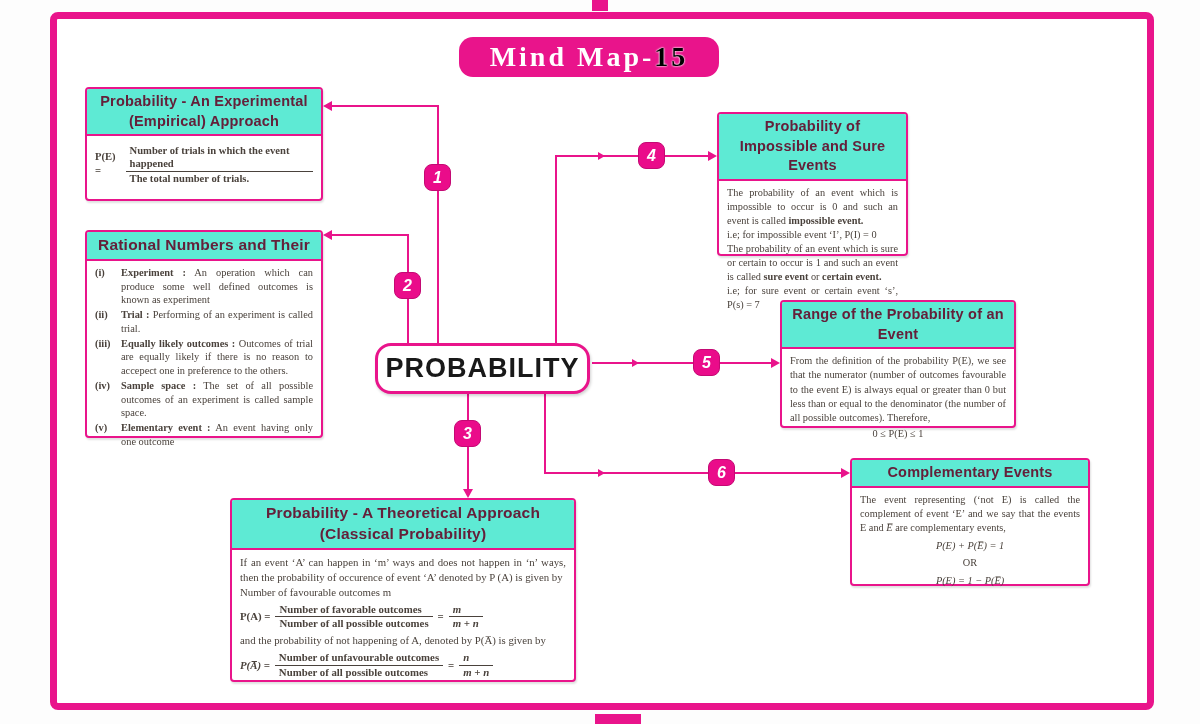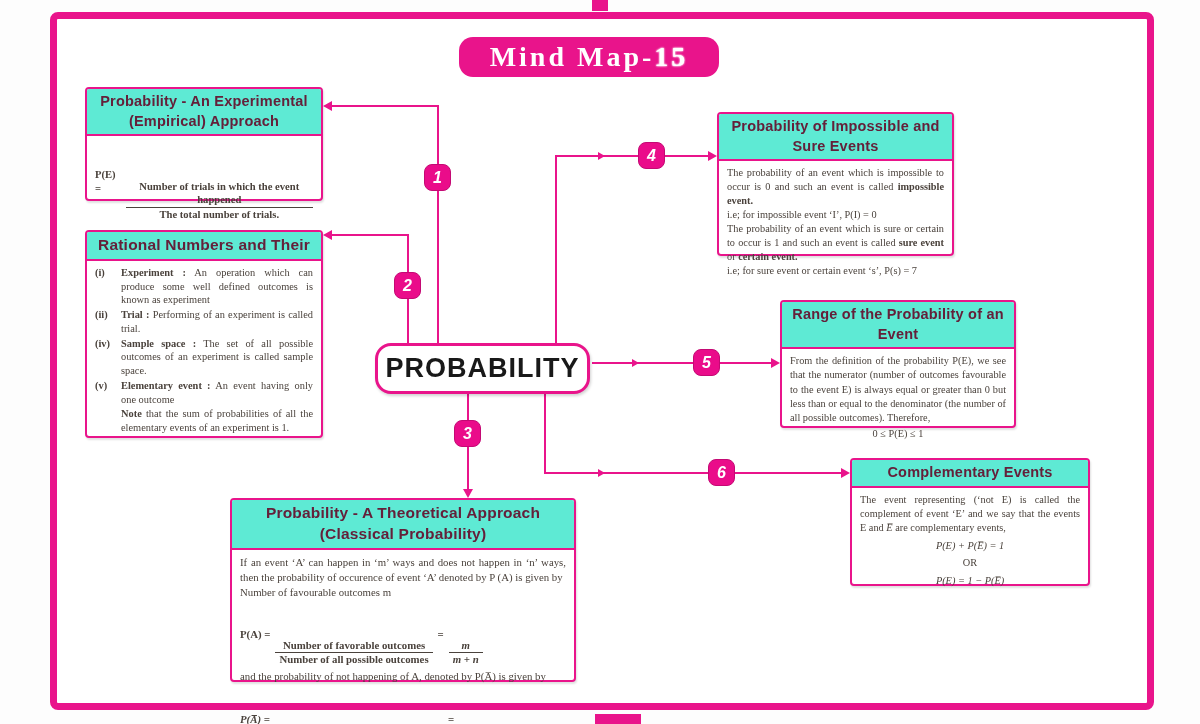--- a/index.html
+++ b/index.html
@@ -11,21 +11,21 @@
     position:absolute;left:50px;top:12px;width:1104px;height:698px;
     border:7px solid #e9148b;border-radius:8px;background:#fff;box-sizing:border-box;
   }
   .crop-mark{position:absolute;background:#e9148b;}
   .title-pill{
     position:absolute;left:459px;top:37px;width:260px;height:40px;
     background:#e9148b;border-radius:14px;display:flex;align-items:center;justify-content:center;
     font-family:"Liberation Serif",serif;font-weight:bold;font-size:28px;color:#ffffff;
     letter-spacing:3px;
   }
-  .title-pill .num{color:#ffffff;text-shadow:0 0 2px #fff, 0 0 2px #fff;}
+  .title-pill .num{color:#000000;text-shadow:0 0 2px #fff, 0 0 2px #fff;}
   
   .ln{position:absolute;background:#e9148b;}
   .arr{position:absolute;width:0;height:0;}
   .arr-left{border-top:5px solid transparent;border-bottom:5px solid transparent;border-right:9px solid #e9148b;}
   .arr-right{border-top:5px solid transparent;border-bottom:5px solid transparent;border-left:9px solid #e9148b;}
   .arr-down{border-left:5px solid transparent;border-right:5px solid transparent;border-top:9px solid #e9148b;}
   .arr-mid{border-top:4px solid transparent;border-bottom:4px solid transparent;border-left:7px solid #e9148b;}
   
   .marker{
     position:absolute;width:27px;height:27px;background:#ea0c8a;border:1px solid #c40a74;
@@ -45,21 +45,21 @@
   }
   .mbox-body{
     padding:5px 8px;font-family:"Liberation Serif",serif;font-size:10.6px;
     line-height:1.38;color:#4a423c;text-align:justify;
   }
   .def-item{display:flex;margin-bottom:1px;}
   .def-num{width:26px;flex:0 0 26px;font-weight:bold;}
   .def-text{flex:1;}
   .def-note{margin-left:26px;}
   b{font-weight:bold;}
-  .frac{display:inline-block;text-align:center;vertical-align:middle;line-height:1.25;margin-top:36px;}
+  .frac{display:inline-block;vertical-align:middle;line-height:1.25;}
   .frac .fnum{display:block;border-bottom:1px solid #4a423c;padding:0 4px;}
   .frac .fden{display:block;padding:0 4px;}
   .formula-row{display:flex;align-items:center;gap:5px;margin-top:3px;text-align:left;font-weight:bold;}
   .centered{text-align:center;}
   .math{font-style:italic;}
   .central-node{
     position:absolute;left:375px;top:343px;width:215px;height:51px;
     background:#fff;border:3px solid #e9148b;border-radius:16px;
     display:flex;align-items:center;justify-content:center;
     font-weight:bold;font-size:27px;color:#191919;letter-spacing:1px;
@@ -144,29 +144,30 @@
   <div class="mbox-body" style="font-size:10.4px;line-height:1.32;">
     <div class="def-item">
       <span class="def-num">(i)</span>
       <span class="def-text"><b>Experiment :</b> <span>An operation which can produce some well defined outcomes is known as experiment</span></span>
     </div>
     <div class="def-item">
       <span class="def-num">(ii)</span>
       <span class="def-text"><b>Trial :</b> <span>Performing of an experiment is called trial.</span></span>
     </div>
     <div class="def-item">
+      <span class="def-num">(iii)</span>
+      <span class="def-text"><b>Equally likely outcomes :</b> <span>Outcomes of trial are equally likely if there is no reason to accepect one in preference to the others.</span></span>
+    </div>
+    <div class="def-item">
       <span class="def-num">(iv)</span>
       <span class="def-text"><b>Sample space :</b> <span>The set of all possible outcomes of an experiment is called sample space.</span></span>
     </div>
     <div class="def-item">
       <span class="def-num">(v)</span>
       <span class="def-text"><b>Elementary event :</b> <span>An event having only one outcome</span></span>
-    </div>
-    <div class="def-note">
-      <b>Note</b> <span>that the sum of probabilities of all the elementary events of an experiment is 1.</span>
     </div>
   </div>
 </div>
 
 <div class="mbox" style="left:230px;top:498px;width:346px;height:184px;">
   <div class="mbox-header" style="font-size:15.5px;">Probability - A Theoretical Approach (Classical Probability)</div>
   <div class="mbox-body" style="font-size:10.8px;">
     <span>If an event ‘A’ can happen in ‘m’ ways and does not happen in ‘n’ ways, then the probability of occurence of event ‘A’ denoted by P (A) is given by</span><br>
     <span>Number of favourable outcomes m</span>
     <div class="formula-row">
@@ -190,21 +191,21 @@
       </span>
       <span>=</span>
       <span class="frac math">
         <span class="fnum">n</span>
         <span class="fden">m + n</span>
       </span>
     </div>
   </div>
 </div>
 
-<div class="mbox" style="left:717px;top:112px;width:237px;height:144px;">
+<div class="mbox" style="left:717px;top:112px;width:191px;height:144px;">
   <div class="mbox-header">Probability of Impossible and Sure Events</div>
   <div class="mbox-body" style="font-size:10.3px;line-height:1.36;">
     <span>The probability of an event which is impossible to occur is 0 and such an event is called </span><b>impossible event.</b><br>
     <span>i.e; for impossible event ‘I’, P(I) = 0</span><br>
     <span>The probability of an event which is sure or certain to occur is 1 and such an event is called </span><b>sure event</b><span> or </span><b>certain event.</b><br>
     <span>i.e; for sure event or certain event ‘s’, P(s) = 7</span>
   </div>
 </div>
 
 <div class="mbox" style="left:780px;top:300px;width:236px;height:128px;">

